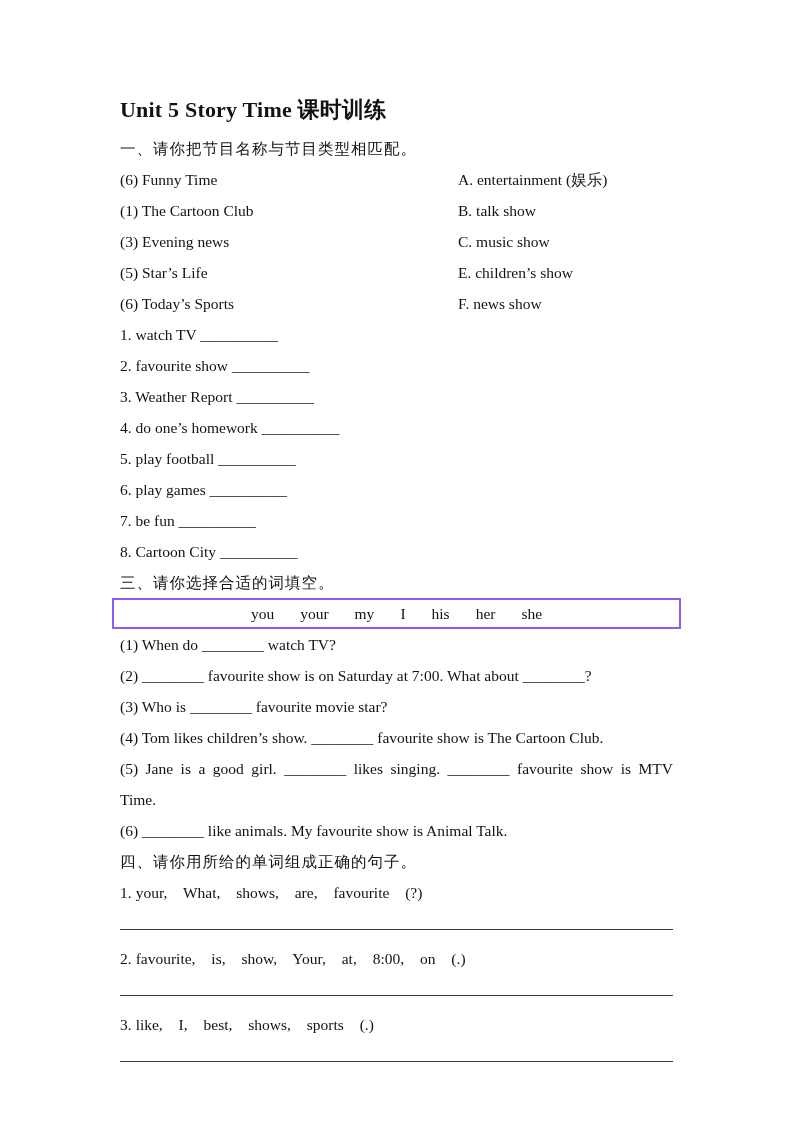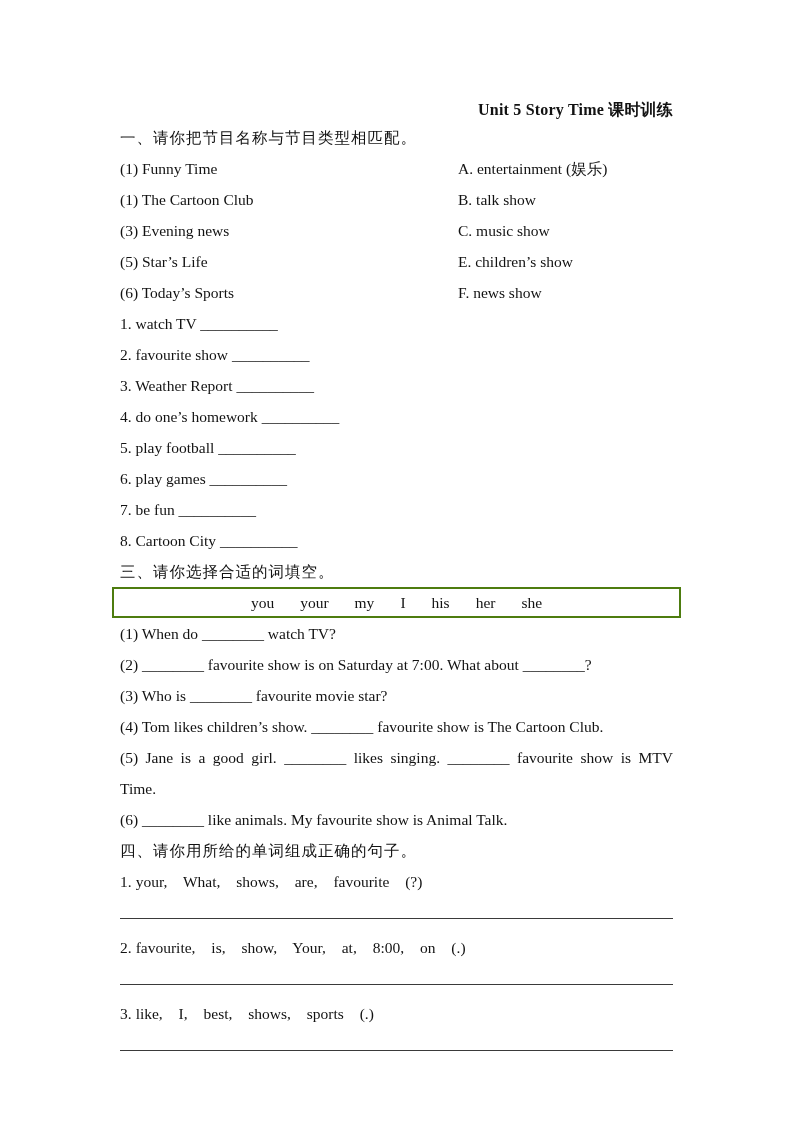--- a/index.html
+++ b/index.html
@@ -12,36 +12,37 @@
     color: #121212;
     overflow: hidden;
   }
   .page {
     position: absolute;
     top: 98px;
     left: 120px;
     width: 553px;
   }
   .doc-title {
-    text-align: right;
-    font-size: 16px;
+    text-align: left;
+    font-size: 22px;
     font-weight: bold;
     line-height: 24px;
+    margin-bottom: 11px;
     letter-spacing: 0.2px;
   }
   .row { line-height: 31px; font-size: 15.5px; }
   .cn-heading { line-height: 31px; font-size: 15.5px; letter-spacing: 1px; }
   .match-row { display: flex; }
   .match-left  { width: 338px; flex: none; }
   .match-right { flex: 1; }
   .two-col { display: flex; flex-direction: column; }
   .col-left  { width: 320px; flex: none; }
   .col-right { flex: 1; }
   .word-box {
-    border: 2px solid #4d7c0f;
+    border: 2px solid #8b5cf6;
     margin: 0 -8px;
     height: 31px;
     display: flex;
     align-items: center;
     justify-content: center;
     font-size: 15.5px;
   }
   .word-box .bank-word { margin: 0 13px; }
   .sentence { line-height: 31px; font-size: 15.5px; }
   .sentence.justified {
@@ -58,21 +59,21 @@
 </head>
 <body>
 
 <div class="page">
 
   <div class="doc-title">Unit 5 Story Time 课时训练</div>
 
   <div>
     <div class="cn-heading">一、请你把节目名称与节目类型相匹配。</div>
     <div class="row match-row">
-      <span class="match-left">(1) Funny Time</span>
+      <span class="match-left">(6) Funny Time</span>
       <span class="match-right">A. entertainment (娱乐)</span>
     </div>
     <div class="row match-row">
       <span class="match-left">(1) The Cartoon Club</span>
       <span class="match-right">B. talk show</span>
     </div>
     <div class="row match-row">
       <span class="match-left">(3) Evening news</span>
       <span class="match-right">C. music show</span>
     </div>

